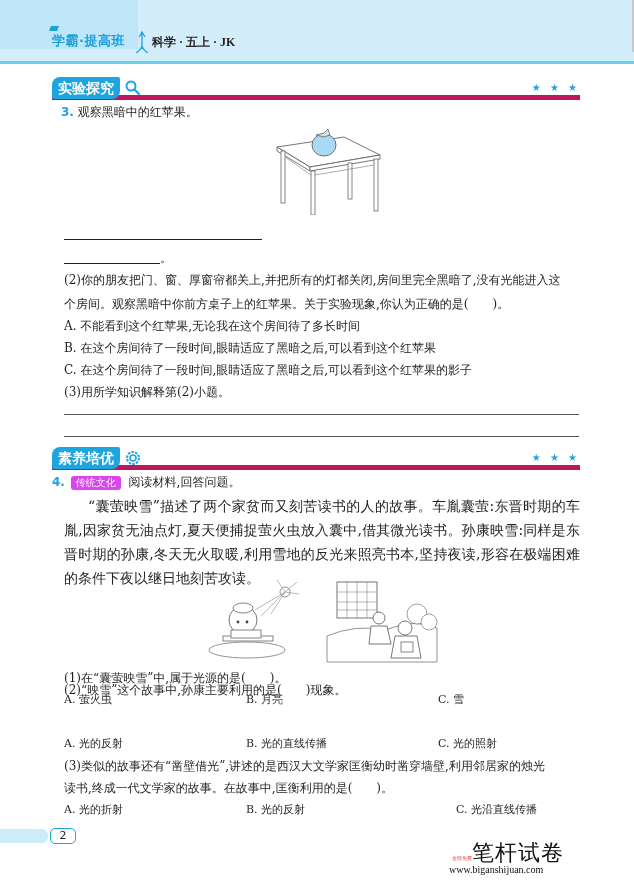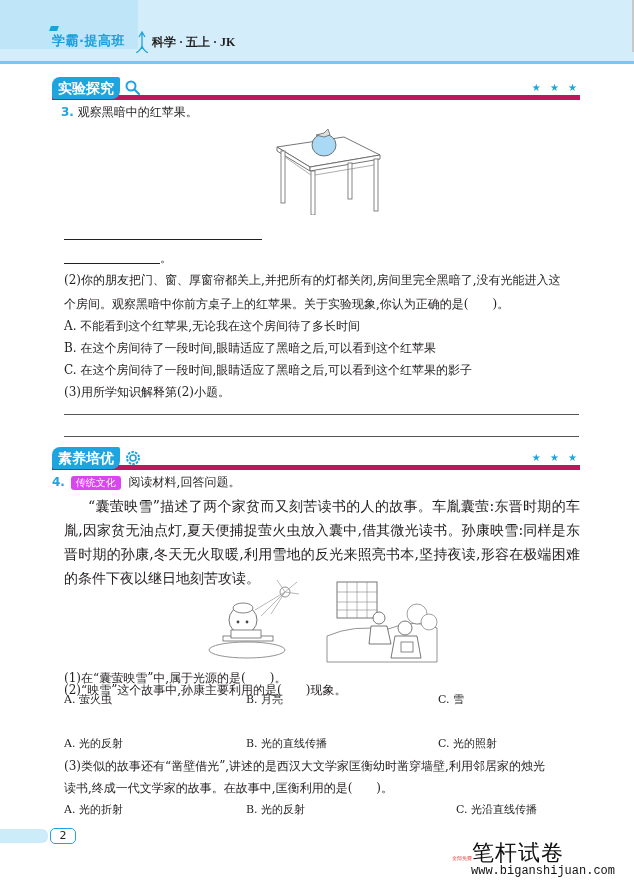--- a/index.html
+++ b/index.html
@@ -26,21 +26,21 @@
   .tag { display: inline-block; background: #d946ef; color: #fff; font-family: "DejaVu Sans", sans-serif; font-size: 10px; padding: 0 5px; border-radius: 3px; line-height: 14px; margin: 0 4px 0 2px; }
   .para { position: absolute; left: 64px; width: 516px; font-family: "DejaVu Serif", serif; font-size: 14px; line-height: 24px; text-align: justify; }
   .para .indent { display: inline-block; width: 24px; }
 
   .opt { position: absolute; font-size: 11px; line-height: 16px; white-space: nowrap; }
 
   .footer-bar { position: absolute; left: 0; top: 829px; width: 48px; height: 14px; background: #cdecf9; border-radius: 0 6px 6px 0; }
   .page-num { position: absolute; left: 50px; top: 828px; width: 26px; height: 16px; border: 1.5px solid #1ea4de; border-radius: 5px; text-align: center; font-family: "DejaVu Sans", sans-serif; font-size: 11px; line-height: 13px; color: #231f20; }
   .wm-title { position: absolute; left: 472px; top: 838px; font-family: "DejaVu Sans", sans-serif; font-size: 22px; color: #111; letter-spacing: 1px; }
   .wm-small { position: absolute; left: 452px; top: 855px; font-size: 5px; color: #e53935; font-family: "DejaVu Sans", sans-serif; }
-  .wm-url { position: absolute; left: 471px; top: 864px; font-family: Liberation Mono, monospace; font-size: 12px; color: #111; }
+  .wm-url { position: absolute; left: 449px; top: 864px; font-family: Liberation Serif, serif; font-size: 10px; color: #111; }
 </style>
 </head>
 <body>
 
 <div class="header">
   <div class="header-left"></div>
   <div class="brand-cap"></div>
   <div class="brand">学霸·提高班</div>
   <svg class="header-arrow" viewBox="0 0 12 22">
     <path d="M6 2 L6 18 M3 6 L6 1 L9 6 M0 22 Q6 18 6 14 Q6 18 12 22" stroke="#1ea4de" stroke-width="1.3" fill="none"></path>

